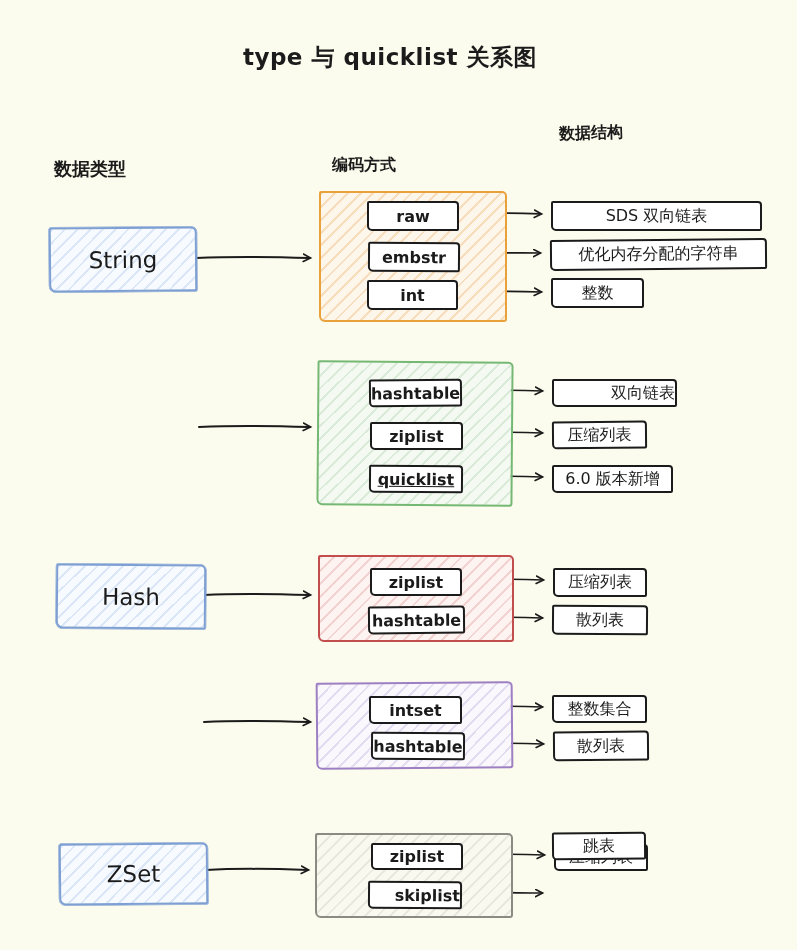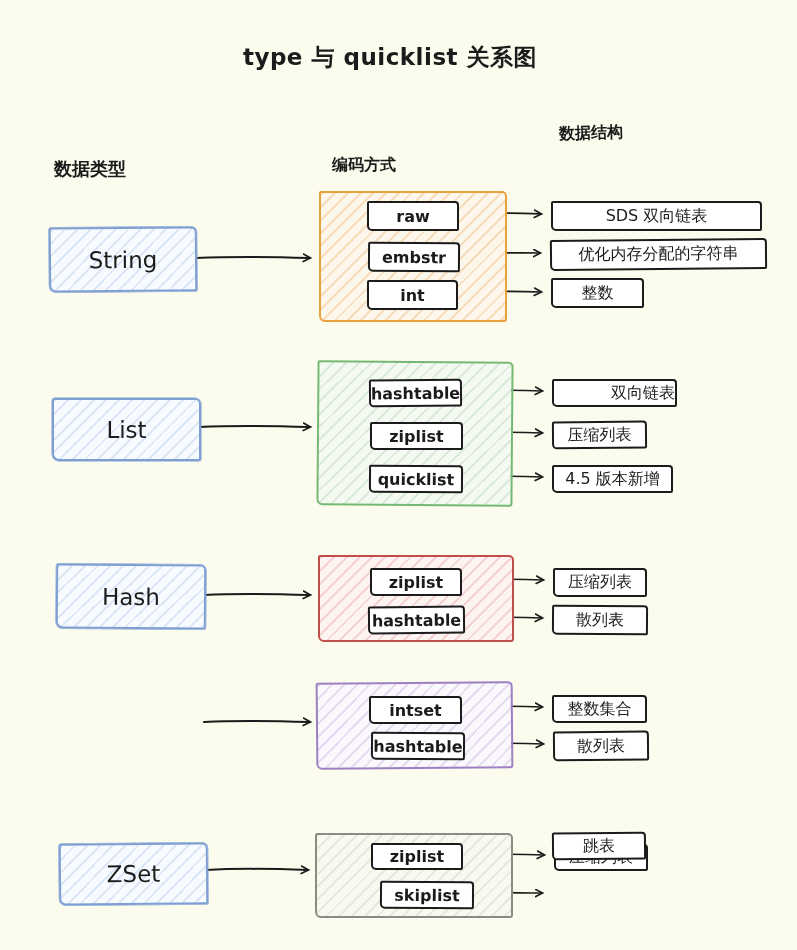--- a/index.html
+++ b/index.html
@@ -85,41 +85,38 @@
   <div class="struct-box" style="left:551px;top:201px;width:207px;height:26px;">
     <span>SDS 双向链表</span>
   </div>
   <div class="struct-box tilt-l" style="left:550px;top:239px;width:213px;height:27px;">
     <span>优化内存分配的字符串</span>
   </div>
   <div class="struct-box" style="left:551px;top:278px;width:89px;height:26px;">
     <span>整数</span>
   </div>
 
-  <div class="type-box" style="left:52px;top:398px;width:145px;height:59px;">
-    <span>List</span>
-  </div>
   <div class="group green tilt-r" style="left:317px;top:361px;width:192px;height:141px;"></div>
   <div class="enc-box tilt-l" style="left:369px;top:379px;width:89px;height:24px;">
     <span>hashtable</span>
   </div>
   <div class="enc-box" style="left:370px;top:422px;width:89px;height:24px;">
     <span>ziplist</span>
   </div>
-  <div class="enc-box tilt-r" style="left:369px;top:465px;width:90px;height:24px;">
+  <div class="enc-box tilt-r" style="left:369px;top:465px;width:90px;height:24px;text-decoration:underline;">
     <span>quicklist</span>
   </div>
   <div class="struct-box" style="left:552px;top:379px;width:121px;height:24px;justify-content:flex-end;">
     <span>双向链表</span>
   </div>
   <div class="struct-box tilt-l" style="left:552px;top:421px;width:91px;height:24px;">
     <span>压缩列表</span>
   </div>
   <div class="struct-box" style="left:552px;top:465px;width:117px;height:24px;">
-    <span>4.5 版本新增</span>
+    <span>6.0 版本新增</span>
   </div>
 
   <div class="type-box tilt-r" style="left:56px;top:564px;width:146px;height:61px;">
     <span>Hash</span>
   </div>
   <div class="group red" style="left:318px;top:555px;width:192px;height:83px;"></div>
   <div class="enc-box" style="left:370px;top:568px;width:88px;height:24px;">
     <span>ziplist</span>
   </div>
   <div class="enc-box tilt-l" style="left:368px;top:606px;width:93px;height:24px;">
@@ -146,21 +143,21 @@
     <span>散列表</span>
   </div>
 
   <div class="type-box tilt-l" style="left:59px;top:843px;width:145px;height:58px;">
     <span>ZSet</span>
   </div>
   <div class="group gray" style="left:315px;top:833px;width:194px;height:81px;"></div>
   <div class="enc-box" style="left:371px;top:843px;width:88px;height:23px;">
     <span>ziplist</span>
   </div>
-  <div class="enc-box tilt-r" style="left:380px;top:881px;width:90px;height:24px;">
+  <div class="enc-box tilt-r" style="left:368px;top:881px;width:90px;height:24px;justify-content:flex-end;">
     <span>skiplist</span>
   </div>
   <div class="struct-box" style="left:554px;top:844px;width:90px;height:23px;">
     <span>压缩列表</span>
   </div>
   <div class="struct-box tilt-l" style="left:552px;top:832px;width:90px;height:24px;">
     <span>跳表</span>
   </div>
 
 </div>

